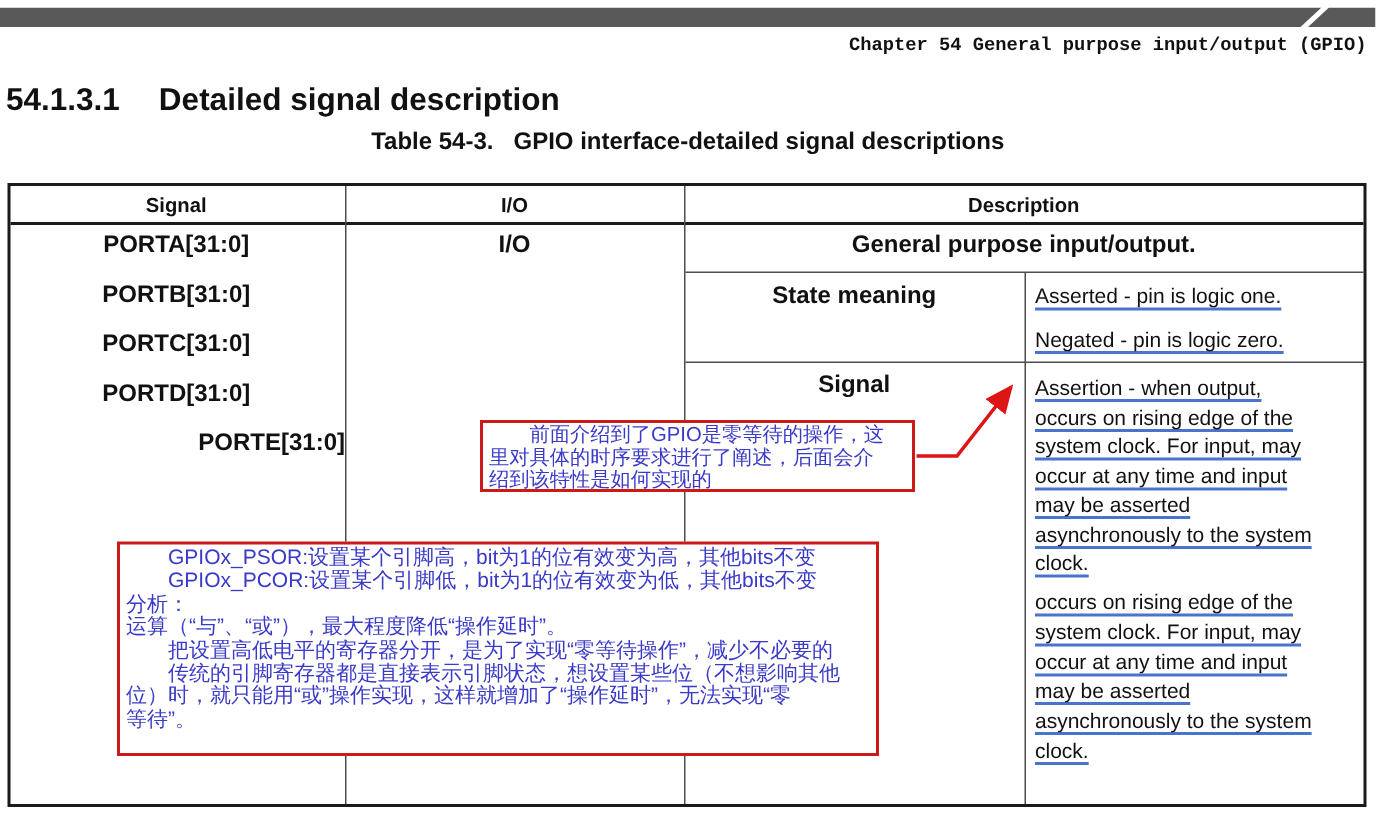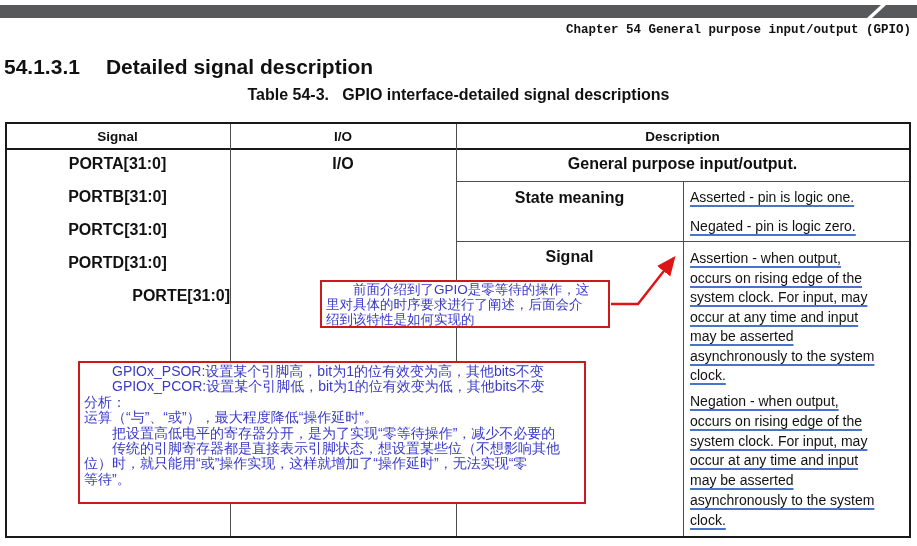--- a/index.html
+++ b/index.html
@@ -86,21 +86,20 @@
   <div class="ul-line">Assertion - when output,</div>
   <div class="ul-line">occurs on rising edge of the</div>
   <div class="ul-line">system clock. For input, may</div>
   <div class="ul-line">occur at any time and input</div>
   <div class="ul-line">may be asserted</div>
   <div class="ul-line">asynchronously to the system</div>
   <div class="ul-line">clock.</div>
 </div>
 
 <div class="abs ulblock neg" style="left:690px;top:392px;width:220px;">
-  <div class="ul-line">Negation - when output,</div>
   <div class="ul-line">occurs on rising edge of the</div>
   <div class="ul-line">system clock. For input, may</div>
   <div class="ul-line">occur at any time and input</div>
   <div class="ul-line">may be asserted</div>
   <div class="ul-line">asynchronously to the system</div>
   <div class="ul-line">clock.</div>
 </div>
 
 <div id="callout-timing" class="abs callout">
   <div class="cl">　　前面介绍到了GPIO是零等待的操作，这</div>

